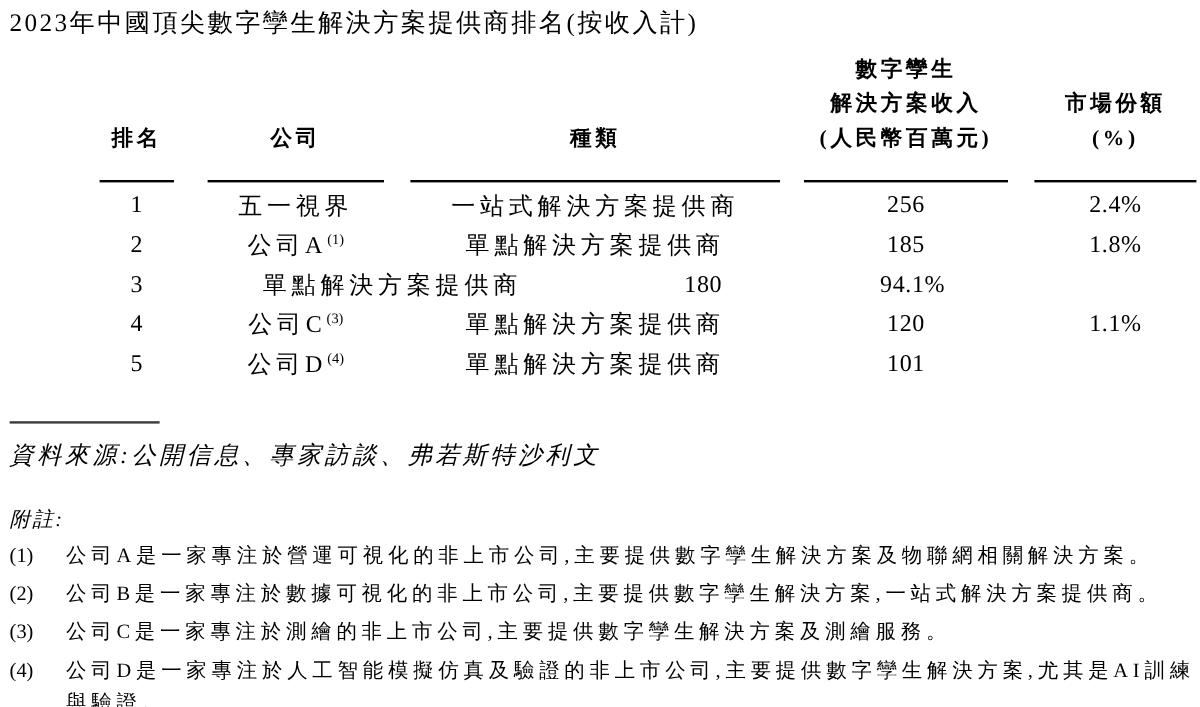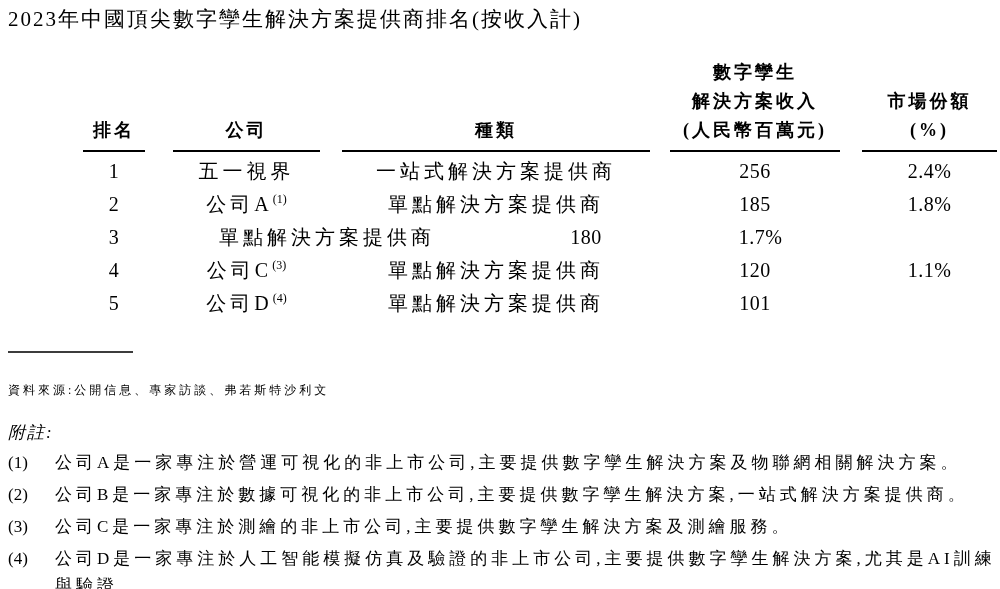--- a/index.html
+++ b/index.html
@@ -9,40 +9,40 @@
     font-family:"Liberation Serif","DejaVu Serif",serif;
   }
   .title{
     position:absolute;left:8px;top:5px;
     font-size:21px;font-weight:normal;letter-spacing:2px;white-space:nowrap;
   }
   
   .thead{position:absolute;left:83px;top:55px;width:914px;height:97px;display:flex;}
   .th{
     display:flex;flex-direction:column;justify-content:flex-end;align-items:center;
-    border-bottom:2.5px solid #000;padding-bottom:5px;box-sizing:border-box;
+    border-bottom:2.5px solid #000;padding-bottom:20px;box-sizing:border-box;
     font-weight:bold;font-size:18px;letter-spacing:3px;line-height:29px;
     text-align:center;white-space:nowrap;margin-top:36px;
   }
   .c-rank{width:62px;margin-right:28px;font-family:Liberation Serif, serif;}
   .c-company{width:147px;margin-right:22px;}
   .c-type{width:308px;margin-right:20px;}
   .c-rev{width:170px;margin-right:22px;}
   .c-share{width:135px;text-align:right;}
   
   .tbody{position:absolute;left:83px;top:155px;width:914px;}
   .trow{display:flex;height:33px;align-items:center;font-size:20px;letter-spacing:4px;}
   .trow .cell{text-align:center;white-space:nowrap;}
   .num{letter-spacing:0.5px;}
   sup.fnref{font-size:12px;letter-spacing:0;line-height:0;vertical-align:super;}
   
   .src-rule{position:absolute;left:8px;top:351px;width:125px;height:2px;background:#3c3c3c;}
   .source{
     position:absolute;left:8px;top:366px;
-    font-size:12px;letter-spacing:3px;white-space:nowrap;margin-top:16px;
+    font-style:italic;font-size:20px;letter-spacing:3px;white-space:nowrap;
   }
   .notes-label{
     position:absolute;left:8px;top:421px;
     font-style:italic;font-size:17px;letter-spacing:2px;
   }
   .notes{position:absolute;left:8px;top:449px;width:989px;}
   .note{display:flex;margin-bottom:5px;font-size:17px;line-height:27px;}
   .note-num{width:47px;flex-shrink:0;letter-spacing:0;}
   .note-text{flex:1;letter-spacing:4px;}
 </style>
@@ -87,21 +87,21 @@
     <div class="cell c-company"><span>公司A</span><sup class="fnref">(1)</sup></div>
     <div class="cell c-type">單點解決方案提供商</div>
     <div class="cell c-rev num">185</div>
     <div class="cell c-share num">1.8%</div>
   </div>
 
   <div class="trow">
     <div class="cell c-rank num">3</div>
     <div class="cell c-type">單點解決方案提供商</div>
     <div class="cell c-rev num">180</div>
-    <div class="cell c-share num">1.7%</div>
+    <div class="cell c-share num">94.1%</div>
   </div>
 
   <div class="trow">
     <div class="cell c-rank num">4</div>
     <div class="cell c-company"><span>公司C</span><sup class="fnref">(3)</sup></div>
     <div class="cell c-type">單點解決方案提供商</div>
     <div class="cell c-rev num">120</div>
     <div class="cell c-share num">1.1%</div>
   </div>
 

